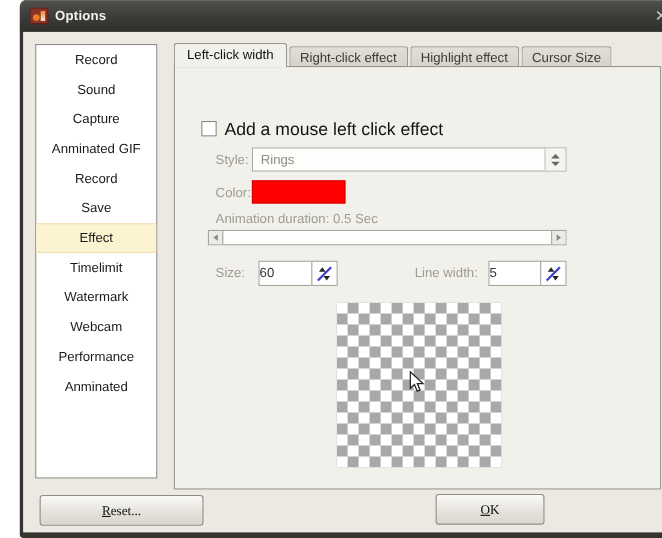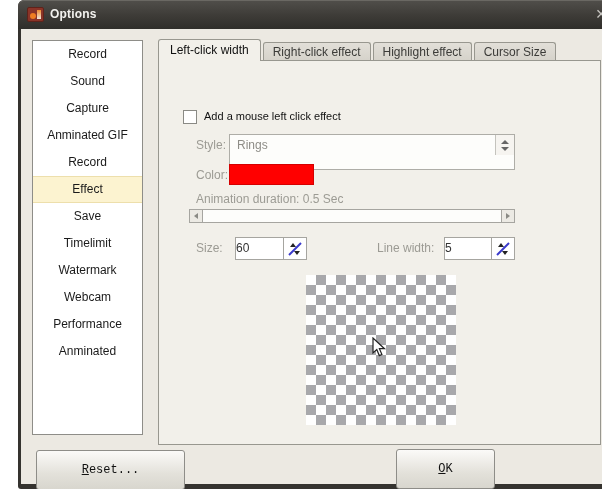--- a/index.html
+++ b/index.html
@@ -32,23 +32,23 @@
   .tabstrip { position:absolute; left:137px; top:10px; height:22px; display:flex; align-items:flex-end; }
   .tab { font-size:12px; color:#3b3b38; background:linear-gradient(#e2dfd8,#d5d2ca);
     border:1px solid #98978f; border-bottom:none; border-radius:3px 3px 0 0;
     padding:0 9px; height:19px; line-height:18px; margin-right:2px; cursor:default; position:relative; z-index:1; }
   .tab.active { background:#f2f0ea; color:#111; height:22px; line-height:21px; z-index:3; padding:0 11px; }
   .page { position:absolute; left:137px; top:31px; width:443px; height:385px;
     background:#f2f0ea; border:1px solid #98978f; z-index:2; }
   
   .checkbox { position:absolute; left:24px; top:49px; width:14px; height:14px;
     background:#fff; border:1px solid #8a8a85; }
-  .cb-label { position:absolute; left:45px; top:49px; font-size:11px; color:#111; }
+  .cb-label { position:absolute; left:45px; top:49px; font-size:16px; color:#111; }
   .lbl { position:absolute; font-size:12px; color:#9c9b94; }
-  .combo { position:absolute; left:70px; top:73px; width:286px; height:36px;
+  .combo { position:absolute; left:70px; top:73px; width:286px; height:22px;
     background:#fdfdfb; border:1px solid #aeada7; }
   .combo .val { position:absolute; left:7px; top:0; line-height:20px; font-size:12px; color:#8e8d87; }
   .combo .spin { position:absolute; right:0; top:0; width:19px; height:20px; border-left:1px solid #c4c3bd;
     display:flex; flex-direction:column; align-items:center; justify-content:center; background:#f6f4f0; }
   .tri-up { width:0; height:0; border-left:4px solid transparent; border-right:4px solid transparent; border-bottom:4px solid #666; }
   .tri-down { width:0; height:0; border-left:4px solid transparent; border-right:4px solid transparent; border-top:4px solid #666; margin-top:3px; }
   .swatch { position:absolute; left:70px; top:103px; width:85px; height:21px; border:1px solid #d40000; }
   .scrollbar { position:absolute; left:30px; top:148px; width:326px; height:14px;
     border:1px solid #a6a5a0; background:#fdfdfb; display:flex; }
   .sb-btn { width:13px; height:12px; background:#eceae4; display:flex; align-items:center; justify-content:center; }
@@ -58,21 +58,21 @@
   .tri-right { width:0; height:0; border-top:3px solid transparent; border-bottom:3px solid transparent; border-left:4px solid #8a8a85; }
   .edit { position:absolute; top:176px; height:23px; background:#fff; border:1px solid #a6a5a0;
     font-size:12px; color:#333; text-align:left; line-height:21px; }
   .spinedit { position:absolute; top:176px; width:24px; height:23px; background:#fff; border:1px solid #a6a5a0;
     display:flex; align-items:center; justify-content:center; }
   .board { position:absolute; left:147px; top:214px; width:150px; height:150px;
     background:repeating-conic-gradient(#a8a8ab 0% 25%, #ffffff 0% 50%);
     background-size:20px 20px; }
   .cursor-svg { position:absolute; left:66px; top:62px; }
   
-  .btn { position:absolute; height:40px; font-family:Liberation Mono, monospace; font-size:12px; color:#111;
+  .btn { position:absolute; height:28px; font-family:Liberation Serif, serif; font-size:12px; color:#111;
     background:linear-gradient(#fbfaf8,#e3e1da 60%,#d8d6ce); border:1px solid #8e8d88; border-radius:3px; cursor:default; }
   .btn u { text-decoration:underline; }
   #btn-reset { left:15px; top:421px; width:149px; }
   #btn-ok { left:375px; top:420px; width:99px; }
   #btn-cancel { left:484px; top:420px; width:93px; }
 </style>
 </head>
 <body>
 
 <div class="window">
@@ -87,22 +87,22 @@
   </div>
 
   <div class="client">
 
     <div class="sidebar">
       <div class="side-item">Record</div>
       <div class="side-item">Sound</div>
       <div class="side-item">Capture</div>
       <div class="side-item">Anminated GIF</div>
       <div class="side-item">Record</div>
+      <div class="side-item">Save</div>
       <div class="side-item selected">Effect</div>
-      <div class="side-item">Save</div>
       <div class="side-item">Timelimit</div>
       <div class="side-item">Watermark</div>
       <div class="side-item">Webcam</div>
       <div class="side-item">Performance</div>
       <div class="side-item">Anminated</div>
     </div>
 
     <div class="tabstrip">
       <div class="tab active">Left-click width</div>
       <div class="tab">Right-click effect</div>

